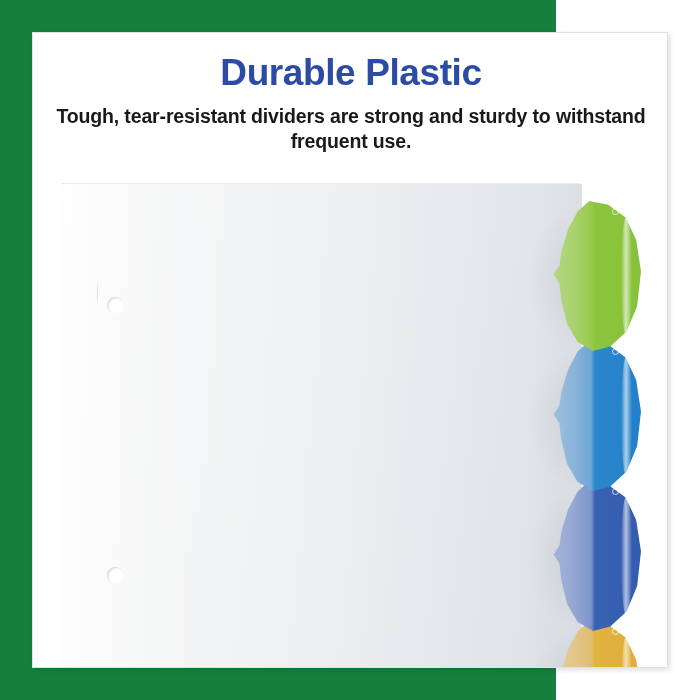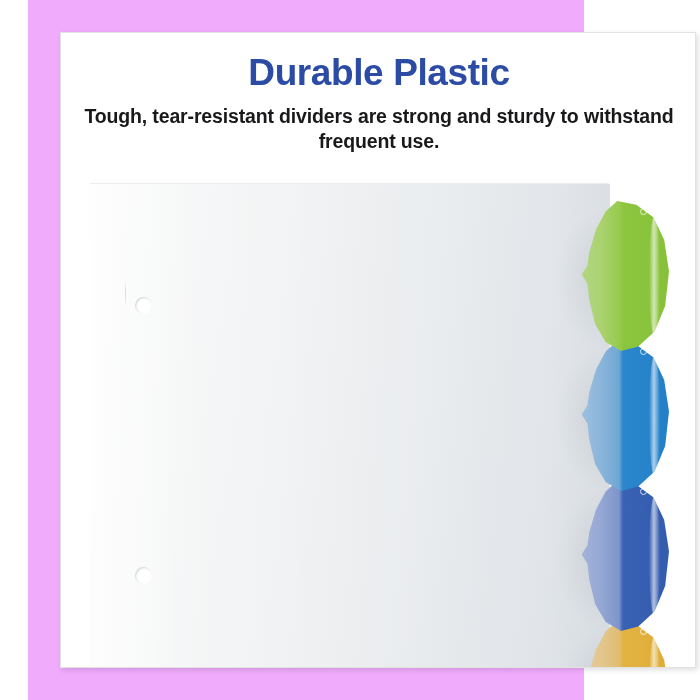--- a/index.html
+++ b/index.html
@@ -11,22 +11,21 @@
     width: 700px;
     height: 700px;
     font-family: "Liberation Sans", sans-serif;
     overflow: hidden;
   }
 
   #stage {
     position: relative;
     width: 556px;
     height: 700px;
-    background: #f0abfc;
-    margin-left: 28px;
+    background: #15803d;
   }
 
   
   .card {
     position: absolute;
     left: 32px;
     top: 32px;
     width: 636px;
     height: 636px;
     background: #ffffff;

